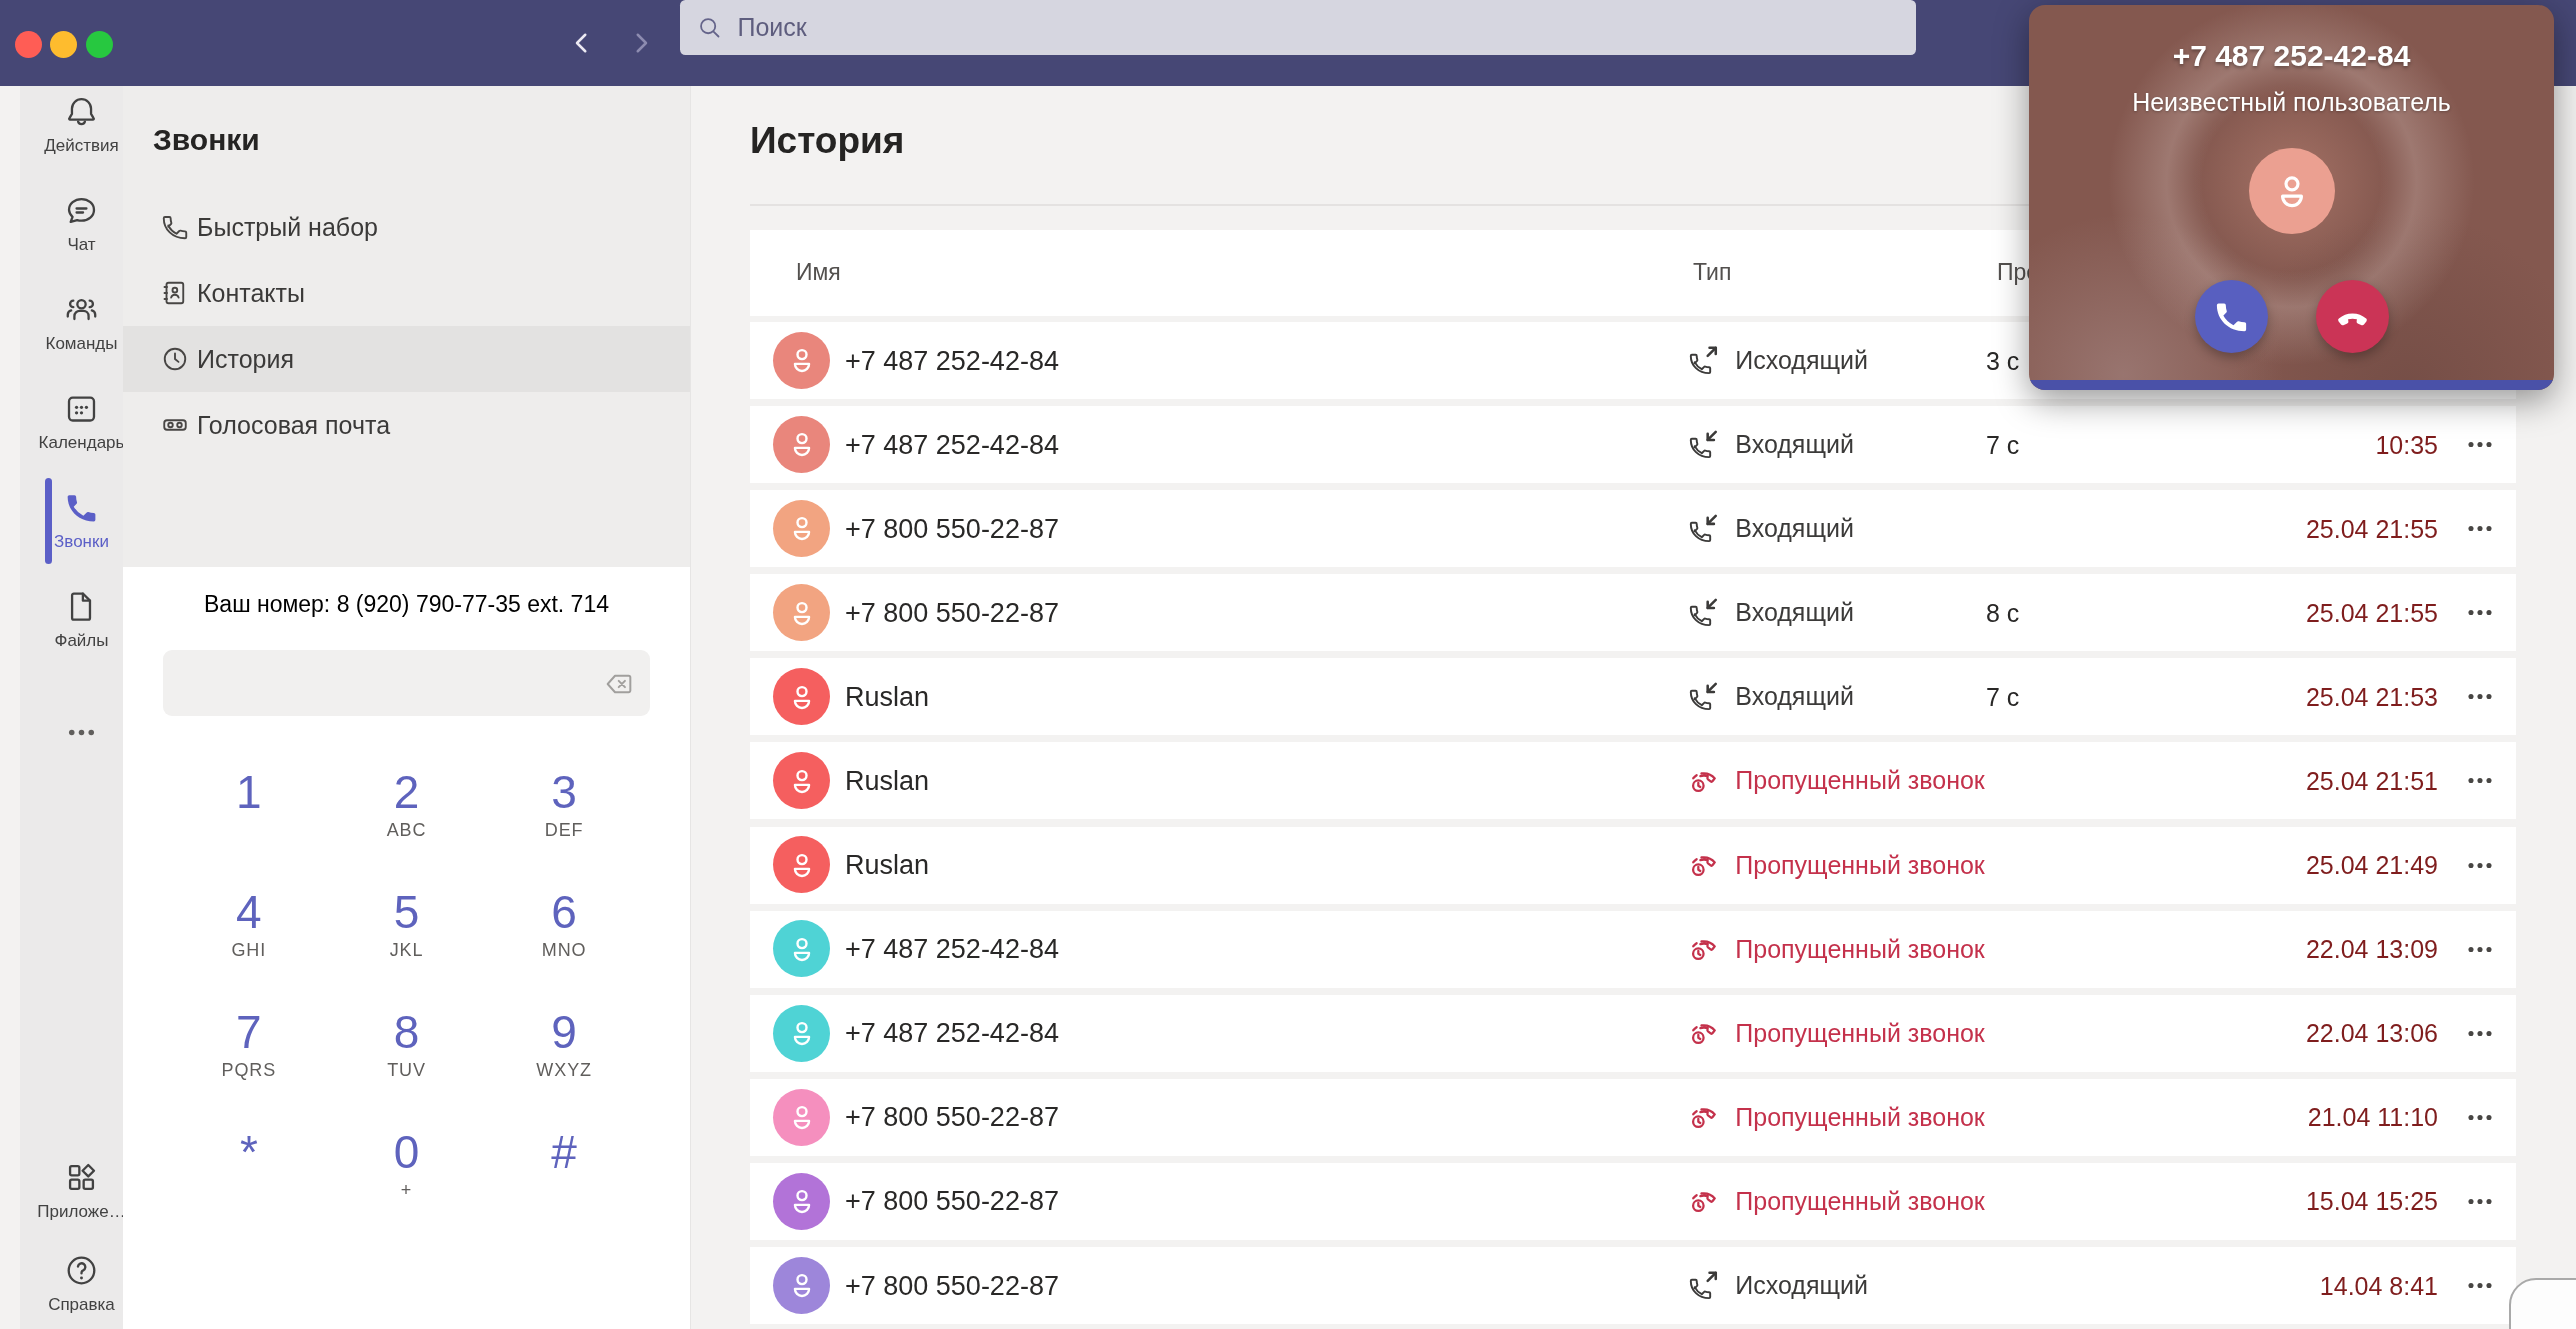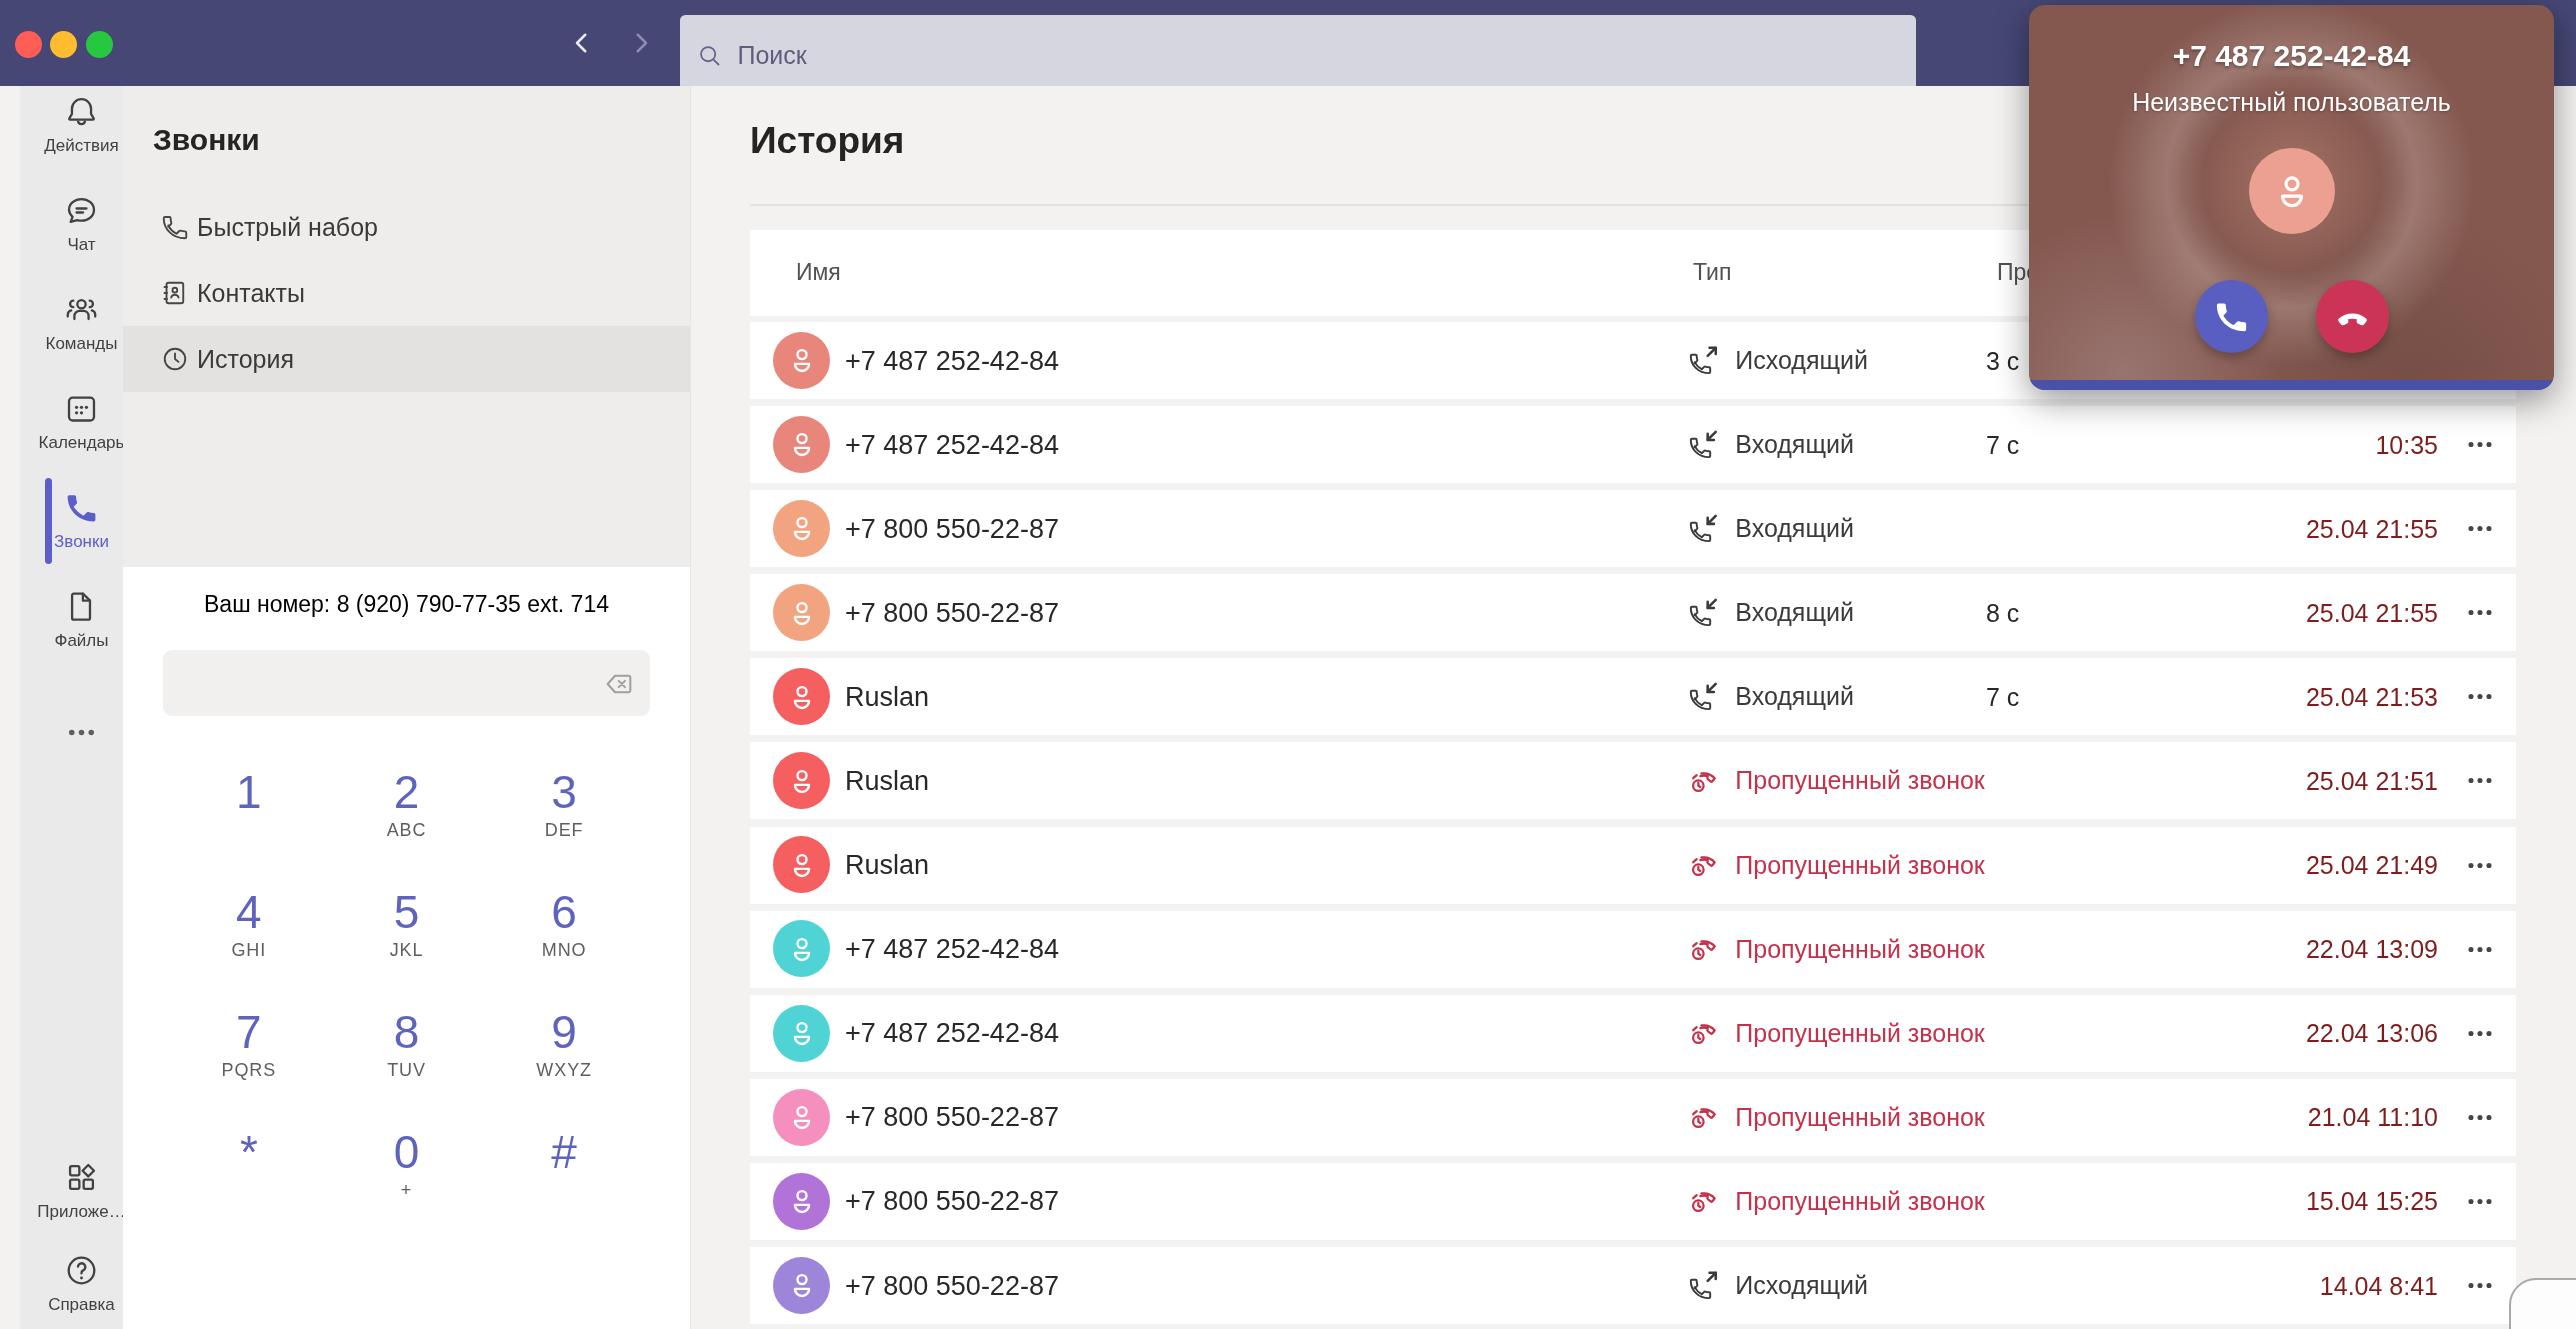--- a/index.html
+++ b/index.html
@@ -13,22 +13,22 @@
   #topbar{position:absolute;left:0;top:0;width:2576px;height:86px;background:#464775;}
   .light{position:absolute;top:31px;width:27px;height:27px;border-radius:50%;}
   .light.red{left:15px;background:#ff5d55;}
   .light.yellow{left:50px;background:#febc2e;}
   .light.green{left:86px;background:#27c840;}
   .nav-chev{position:absolute;top:21.4px;width:43px;height:43px;background:transparent;border:none;
             display:flex;align-items:center;justify-content:center;cursor:pointer;padding:0;}
   .nav-chev svg{width:30px;height:30px;}
   #chev-back{left:560px;color:#eceaf3;}
   #chev-fwd{left:619px;color:#8d8cb0;}
-  #searchbar{position:absolute;left:680px;top:15px;width:1204px;height:55px;background:#d6d6e0;
-             border-radius:5.4px;display:flex;align-items:center;padding:13px 16px;gap:12.5px;color:#5e5d7e;}
+  #searchbar{position:absolute;left:680px;top:0;width:1204px;height:55px;background:#d6d6e0;
+             border-radius:5.4px;display:flex;align-items:center;padding:0 16px;gap:12.5px;color:#5e5d7e;}
   #searchbar svg{width:27px;height:27px;flex:0 0 auto;color:#65648a;}
   #search-input{flex:1;background:transparent;border:none;outline:none;font-size:25px;
                 color:#44435f;font-family:"Liberation Sans",sans-serif;}
   #search-input::placeholder{color:#5e5d7e;opacity:1;}
 
   
   #sidebar{position:absolute;left:0;top:86px;width:123px;height:1244px;background:#ebeaea;margin-left:20px;}
   #sidebar-items{margin-top:-10.7px;}
   .nav-item{position:relative;height:99px;display:flex;flex-direction:column;align-items:center;
             justify-content:center;gap:6.2px;color:#424242;cursor:pointer;}
@@ -372,20 +372,26 @@
               <use href="#ic-contacts"></use>
             </svg>
             <span>Контакты</span>
           </div>
           <div class="menu-item selected">
             <svg class="ic" viewBox="0 0 34 34" width="30" height="30">
               <use href="#ic-history"></use>
             </svg>
             <span>История</span>
           </div>
+          <div class="menu-item">
+            <svg class="ic" viewBox="0 0 34 34" width="30" height="30">
+              <use href="#ic-voicemail"></use>
+            </svg>
+            <span>Голосовая почта</span>
+          </div>
         </div>
     </div>
     <div id="your-number">Ваш номер: 8 (920) 790-77-35 ext. 714</div>
     <div id="dial-input-wrap">
       <input id="dial-input" value="" style="">
       <button id="backspace-btn">
         <svg class="ic" viewBox="0 0 38 38" width="34" height="34">
             <use href="#ic-backspace"></use>
           </svg>
       </button>

